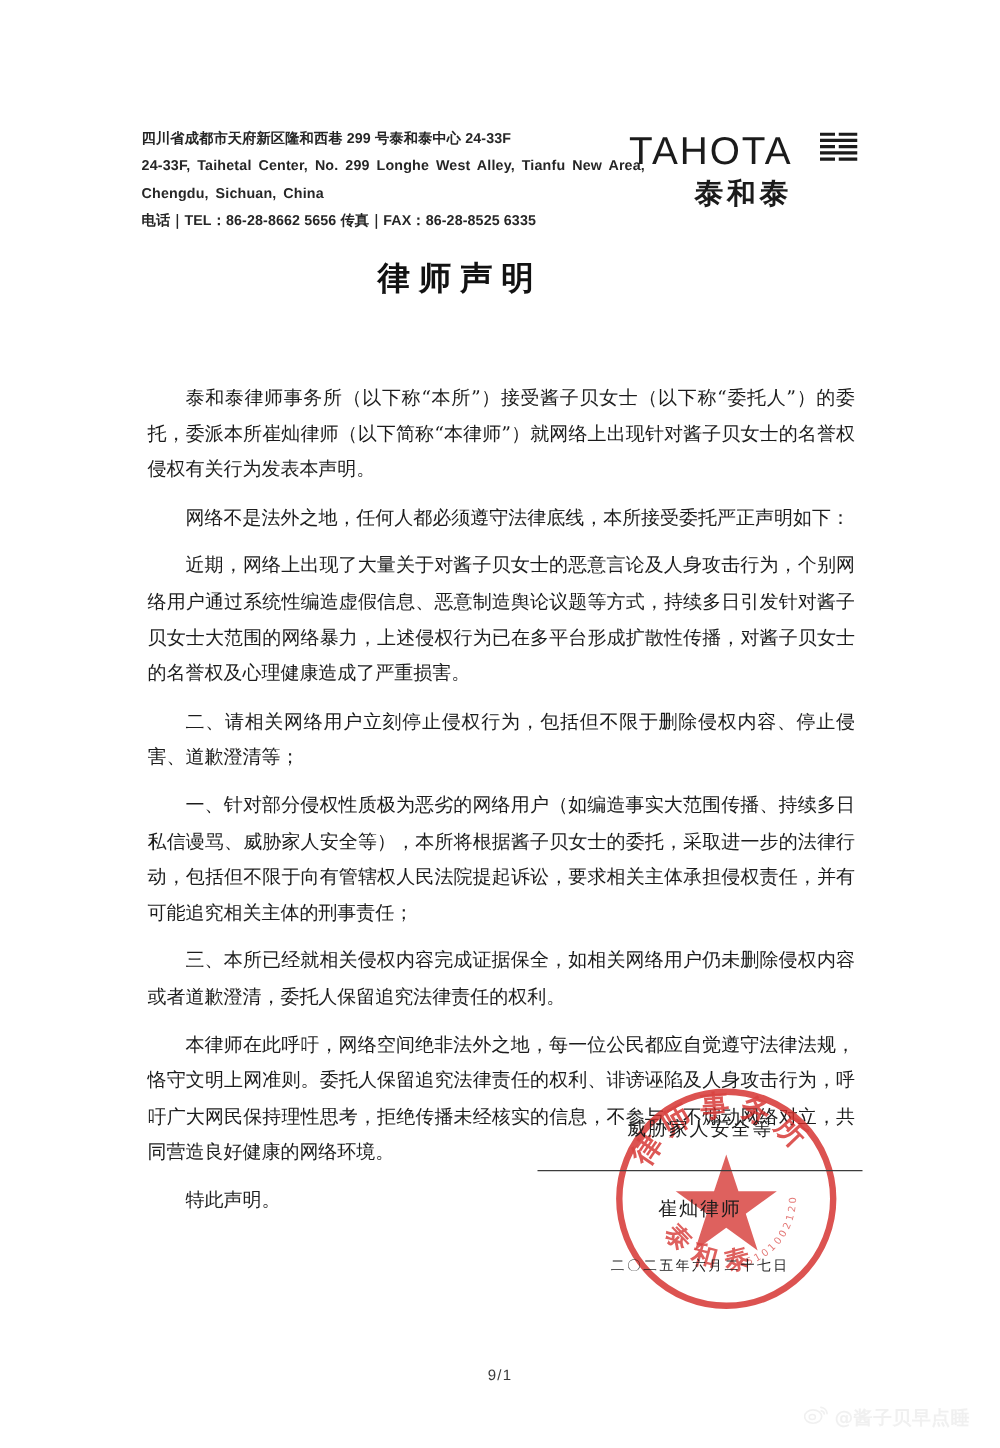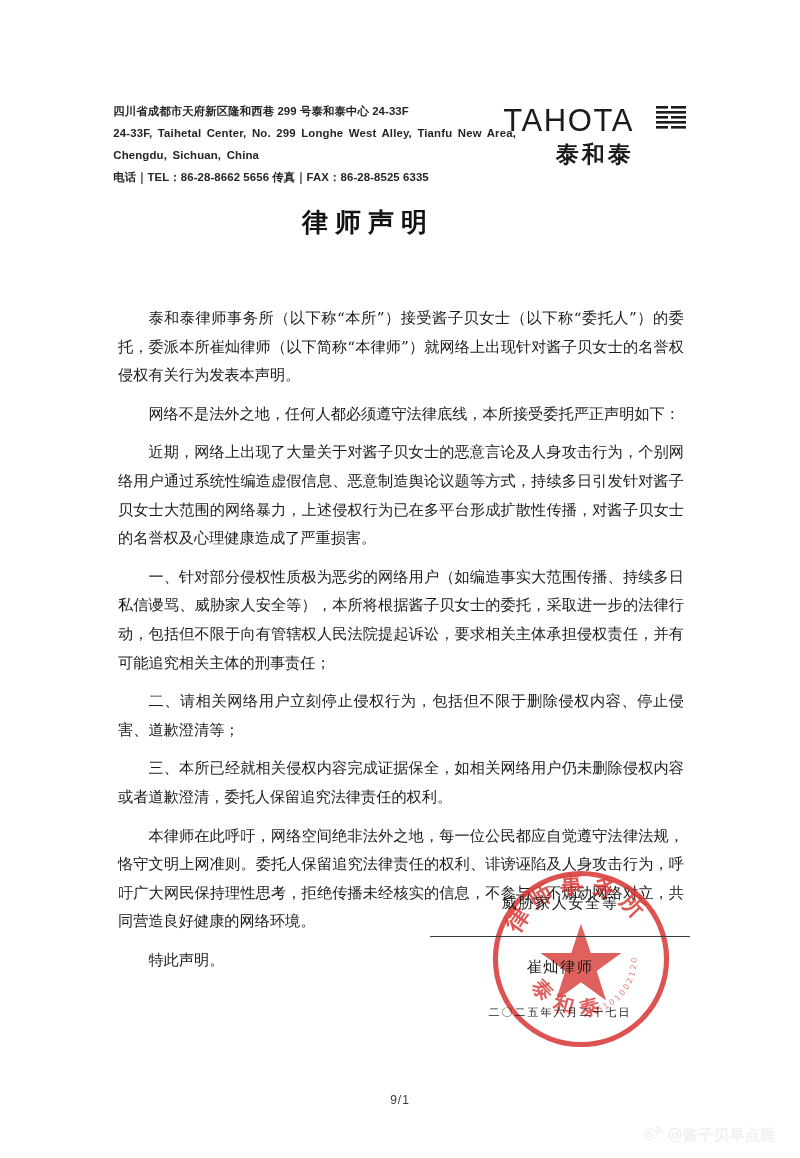--- a/index.html
+++ b/index.html
@@ -227,22 +227,22 @@
     </div>
 
   </div>
 
   <div class="doc-title">律师声明</div>
 
   <div class="body-text">
     <p>泰和泰律师事务所（以下称“本所”）接受酱子贝女士（以下称“委托人”）的委托，委派本所崔灿律师（以下简称“本律师”）就网络上出现针对酱子贝女士的名誉权侵权有关行为发表本声明。</p>
     <p>网络不是法外之地，任何人都必须遵守法律底线，本所接受委托严正声明如下：</p>
     <p>近期，网络上出现了大量关于对酱子贝女士的恶意言论及人身攻击行为，个别网络用户通过系统性编造虚假信息、恶意制造舆论议题等方式，持续多日引发针对酱子贝女士大范围的网络暴力，上述侵权行为已在多平台形成扩散性传播，对酱子贝女士的名誉权及心理健康造成了严重损害。</p>
+    <p>二、请相关网络用户立刻停止侵权行为，包括但不限于删除侵权内容、停止侵害、道歉澄清等；</p>
     <p>一、针对部分侵权性质极为恶劣的网络用户（如编造事实大范围传播、持续多日私信谩骂、威胁家人安全等），本所将根据酱子贝女士的委托，采取进一步的法律行动，包括但不限于向有管辖权人民法院提起诉讼，要求相关主体承担侵权责任，并有可能追究相关主体的刑事责任；</p>
-    <p>二、请相关网络用户立刻停止侵权行为，包括但不限于删除侵权内容、停止侵害、道歉澄清等；</p>
     <p>三、本所已经就相关侵权内容完成证据保全，如相关网络用户仍未删除侵权内容或者道歉澄清，委托人保留追究法律责任的权利。</p>
     <p>本律师在此呼吁，网络空间绝非法外之地，每一位公民都应自觉遵守法律法规，恪守文明上网准则。委托人保留追究法律责任的权利、诽谤诬陷及人身攻击行为，呼吁广大网民保持理性思考，拒绝传播未经核实的信息，不参与、不煽动网络对立，共同营造良好健康的网络环境。</p>
     <p>特此声明。</p>
   </div>
 
   <div class="seal">
     <svg width="186" height="186" viewBox="0 0 200 200" aria-hidden="true">
       <defs>
         <path id="arcTop" d="M 28,100 A 72,72 0 0 1 172,100"></path>
         <path id="arcBottom" d="M 40,100 A 60,60 0 0 0 160,100"></path>

